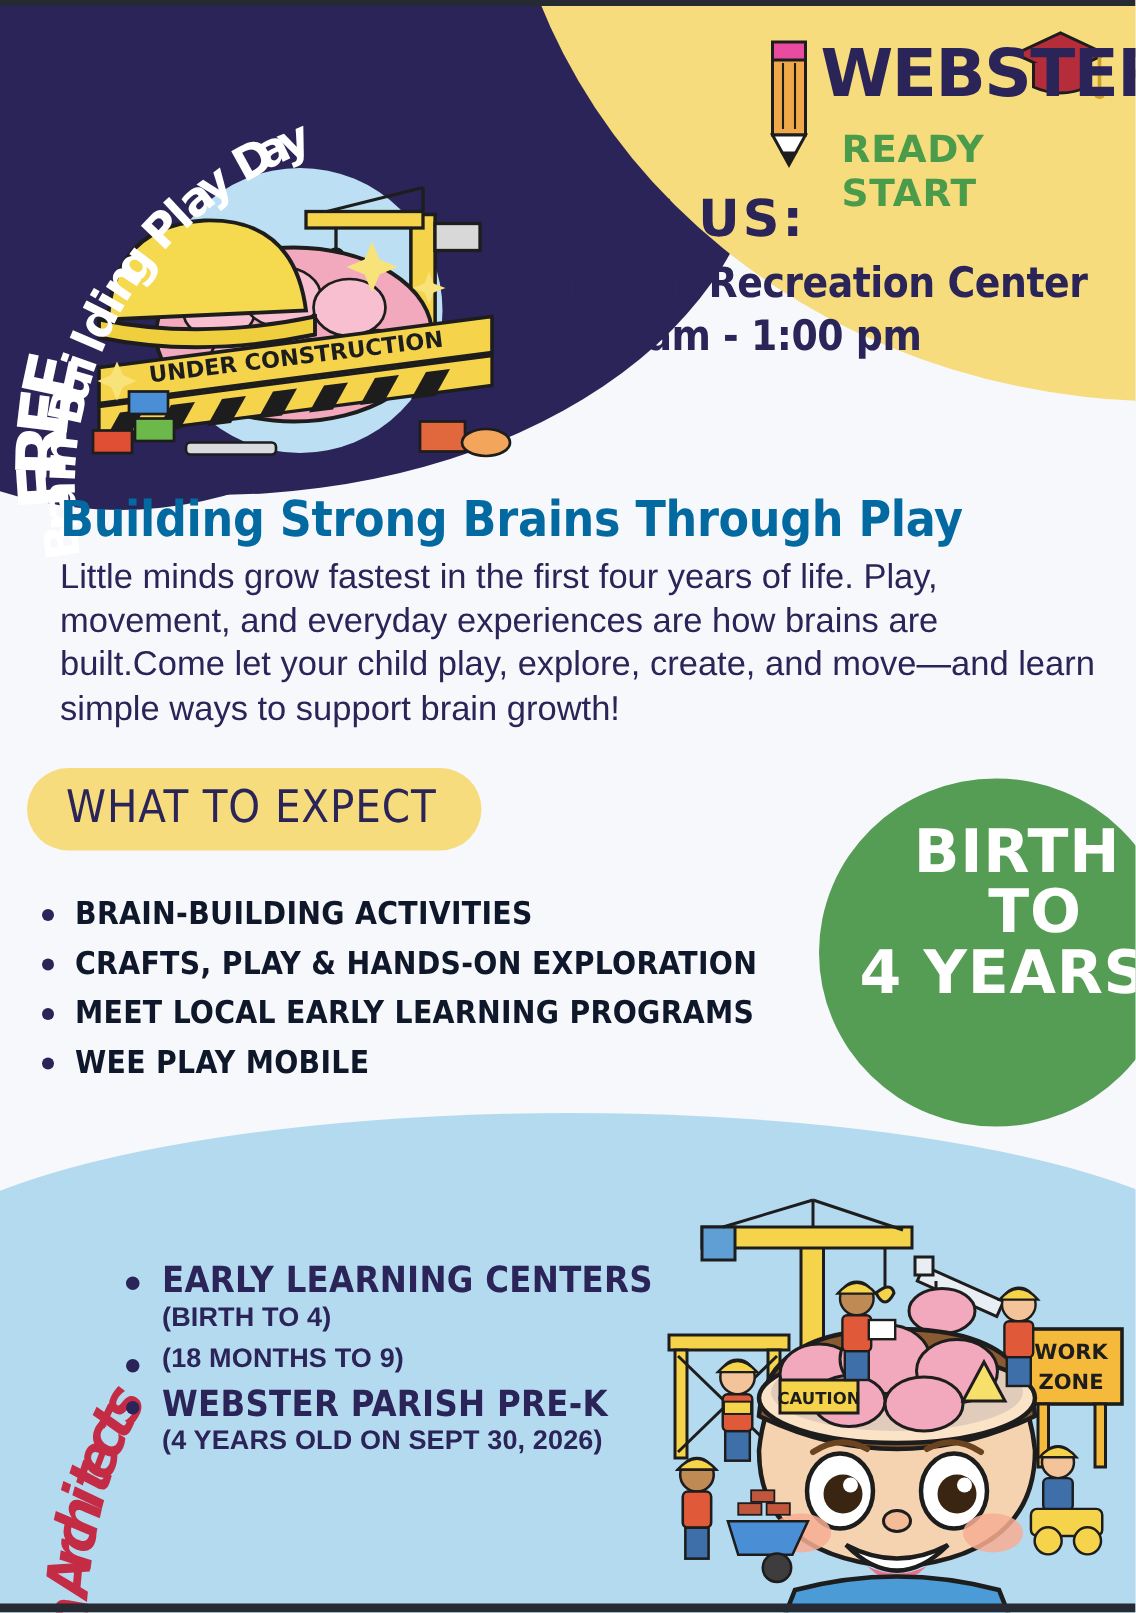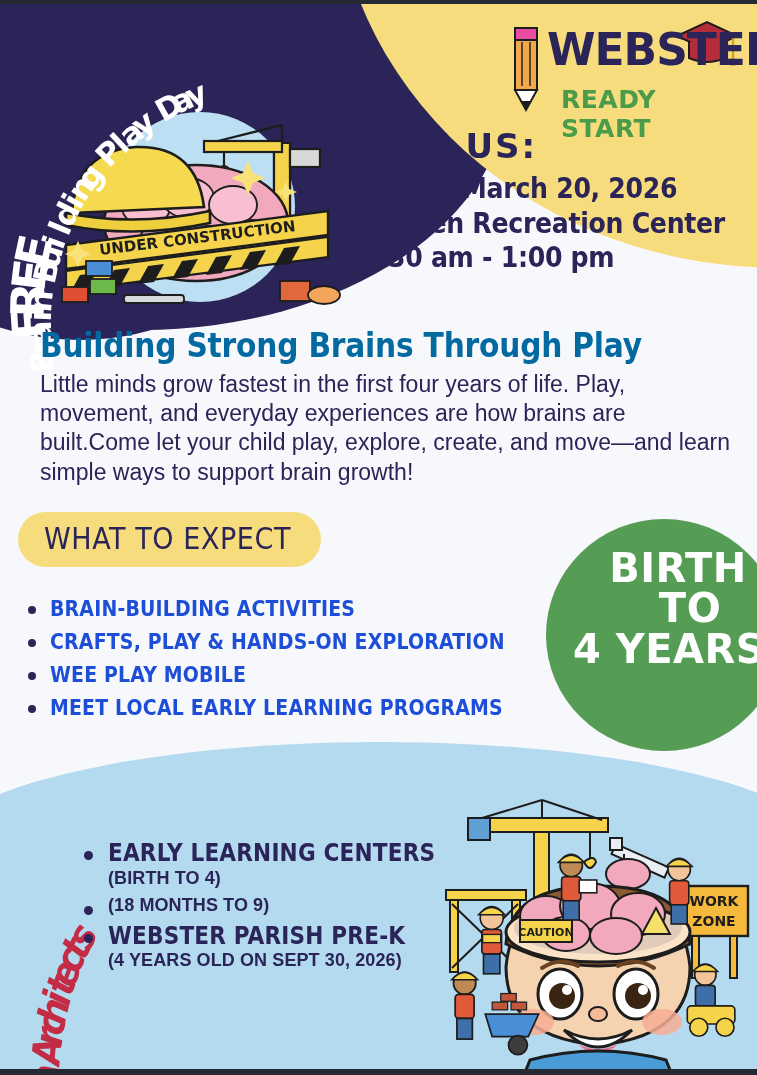--- a/index.html
+++ b/index.html
@@ -126,21 +126,21 @@
   }
   .expect-pill span{
     color:#2b2458;font-size:30px;letter-spacing:0.6px;
     font-family:"DejaVu Sans Condensed","DejaVu Sans", sans-serif;
   }
   .expect-list{
     position:absolute;left:24px;top:597px;z-index:8;
     margin:0;padding:0;list-style:none;
   }
   .expect-list li{
-    color:#1d4ed8;font-size:21px;font-weight:bold;
+    color:#0f172a;font-size:21px;font-weight:bold;
     letter-spacing:0.2px;margin-bottom:9px;
     padding-left:26px;position:relative;
     font-family:"DejaVu Sans Condensed","DejaVu Sans", sans-serif;
   }
   .expect-list li:before{
     content:"";position:absolute;left:4px;top:9px;
     width:8px;height:8px;border-radius:50%;background:#2b2458;
   }
 
   
@@ -325,36 +325,35 @@
         <line x1="58" y1="18" x2="58" y2="40" stroke="#c9a227" stroke-width="2.4"></line>
         <circle cx="58" cy="42" r="4" fill="#c9a227"></circle>
       </g>
     </svg>
     <div class="logo-word">WEBSTER</div>
     <div class="logo-sub">READY START</div>
   </div>
 
   <div class="join-block">
     <div class="join-title">JOIN US:</div>
-    <div class="join-line">Friday, March 20, 2026</div>
     <div class="join-line">Minden Recreation Center</div>
     <div class="join-line">9:30 am - 1:00 pm</div>
   </div>
 
   <div class="headline">Building Strong Brains Through Play</div>
   <div class="paragraph">Little minds grow fastest in the first four years of life. Play, movement, and everyday experiences are how brains are built.Come let your child play, explore, create, and move—and learn simple ways to support brain growth!</div>
 
   <div class="expect-pill">
     <span>WHAT TO EXPECT</span>
   </div>
   <ul class="expect-list" id="expect-list">
       <li>BRAIN-BUILDING ACTIVITIES</li>
       <li>CRAFTS, PLAY &amp; HANDS-ON EXPLORATION</li>
+      <li>MEET LOCAL EARLY LEARNING PROGRAMS</li>
       <li>WEE PLAY MOBILE</li>
-      <li>MEET LOCAL EARLY LEARNING PROGRAMS</li>
     </ul>
 
   <div class="badge-text">
     <div class="badge-l1">BIRTH</div>
     <div class="badge-l2">TO</div>
     <div class="badge-l3">4 YEARS</div>
   </div>
 
   <div class="arc-wrap" id="arc-meet">
       <span class="arc-letter" style="left: 30.001px; top: 329.215px; transform: translate(-50%, -50%) rotate(-89.85deg);">n</span>

